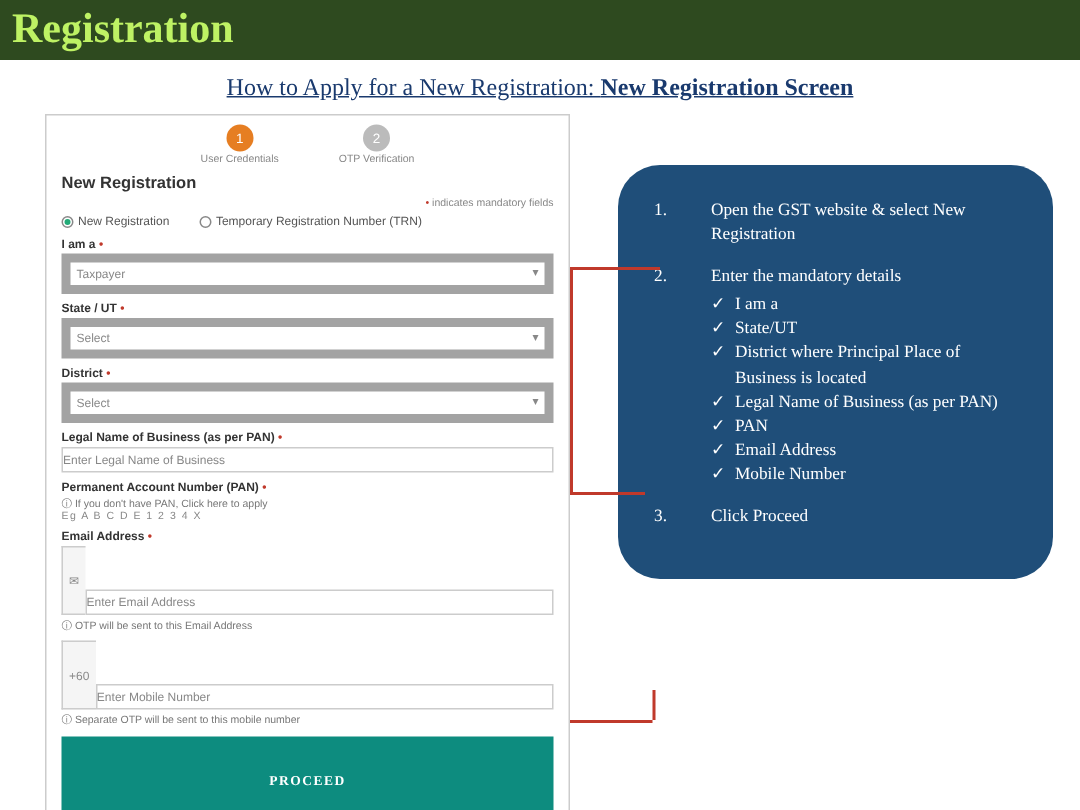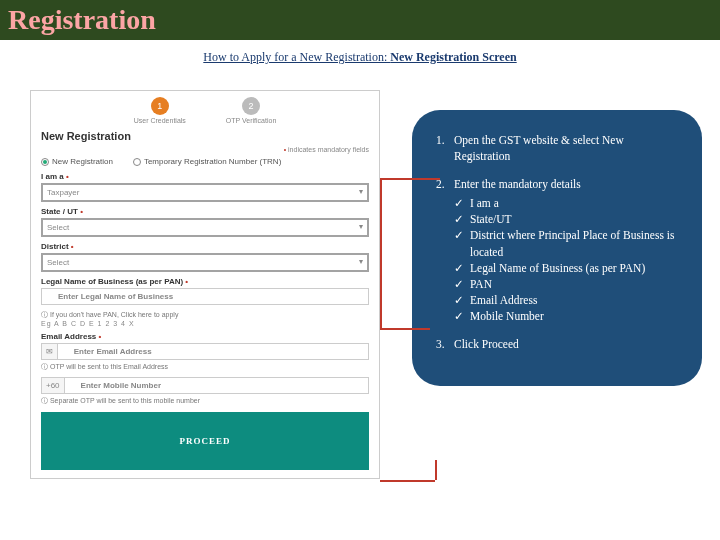--- a/index.html
+++ b/index.html
@@ -1,21 +1,21 @@
 <!DOCTYPE html>
 <html><head>
 <meta charset="utf-8">
 <style>
   * { box-sizing: border-box; margin: 0; padding: 0; }
   body { width: 720px; height: 540px; font-family: Georgia, 'Times New Roman', serif; background: #fff; overflow: hidden; position: relative; }
 
-  .title-bar { background: #2e4a1f; color: #fca5a5; padding: 4px 8px; }
+  .title-bar { background: #2e4a1f; color: #bef264; padding: 4px 8px; }
   .title-bar h1 { font-size: 28px; font-weight: bold; font-family: 'Times New Roman', serif; }
 
-  .subtitle { text-align: center; font-size: 12px; margin: 10px 0 25px; color: #1a3a6e; font-family: 'Times New Roman', serif; }
+  .subtitle { text-align: center; font-size: 16px; margin: 10px 0 8px; color: #1a3a6e; font-family: 'Times New Roman', serif; }
   .subtitle .part1 { text-decoration: underline; font-weight: normal; }
   .subtitle .part2 { text-decoration: underline; font-weight: bold; }
 
   .content { display: flex; padding: 0 12px 0 30px; position: relative; }
 
   .form-panel { width: 350px; border: 1px solid #ccc; background: #fff; font-family: Arial, sans-serif; font-size: 9px; color: #333; padding: 6px 10px 8px; position: relative; }
 
   .stepper { display: flex; justify-content: center; gap: 40px; margin-bottom: 4px; }
   .step { text-align: center; }
   .step-circle { width: 18px; height: 18px; border-radius: 50%; display: inline-flex; align-items: center; justify-content: center; font-size: 9px; color: #fff; }
@@ -28,38 +28,38 @@
   .mandatory-note .red { color: #c0392b; }
 
   .radio-row { display: flex; gap: 20px; margin: 4px 0 6px; }
   .radio-opt { display: flex; align-items: center; gap: 3px; font-size: 8px; color: #555; }
   .radio-dot { width: 8px; height: 8px; border: 1px solid #888; border-radius: 50%; display: inline-flex; align-items: center; justify-content: center; }
   .radio-dot.checked::after { content: ''; width: 4px; height: 4px; background: #2a7; border-radius: 50%; }
 
   .field { margin-bottom: 5px; }
   .field-label { font-size: 8px; color: #333; margin-bottom: 2px; font-weight: bold; }
   .field-label .req { color: #c0392b; }
-  .field-input { width: 100%; border: 1px solid #ccc; padding: 3px 16px; font-size: 8px; color: #888; background: #fff; font-weight: bold; }
-  .field-select { width: 100%; border: 2px solid #a3a3a3; padding: 3px 4px; font-size: 8px; color: #888; background: #fff; position: relative; }
+  .field-input { width: 100%; border: 1px solid #ccc; padding: 3px 0; font-size: 8px; color: #888; background: #fff; }
+  .field-select { width: 100%; border: 6px solid #a3a3a3; padding: 3px 4px; font-size: 8px; color: #888; background: #fff; position: relative; }
   .field-select::after { content: '▾'; position: absolute; right: 4px; top: 2px; color: #888; }
 
   .helper { font-size: 7px; color: #777; margin-top: 2px; }
   .pan-sample { font-size: 7px; color: #888; letter-spacing: 1px; }
 
   .input-group { display: flex; }
   .input-prefix { border: 1px solid #ccc; border-right: none; padding: 3px 4px; font-size: 8px; background: #f5f5f5; color: #888; display: flex; align-items: center; gap: 2px; }
-  .input-group .field-input { flex: 1; }
+  .input-group .field-input { flex: 1; margin-top: 29px; }
 
   .proceed-btn { width: 100%; background: #0d8c7f; color: #fff; border: none; padding: 24px; font-size: 9px; font-weight: bold; letter-spacing: 1px; margin-top: 6px; text-align: center; font-family: Liberation Serif, serif; }
 
   .callout-panel { position: absolute; right: 18px; top: 110px; width: 290px; background: #1f4e79; color: #fff; border-radius: 28px; padding: 22px 22px 22px 24px; font-family: Georgia, serif; font-size: 11.5px; line-height: 1.4; }
   .callout-panel ol { list-style: none; }
   .callout-panel li.step-item { margin-bottom: 12px; display: flex; }
   .callout-panel .num { width: 18px; flex-shrink: 0; }
-  .callout-panel .txt { flex: 1; }
+  .callout-panel .txt { flex: 1; margin-left: 20px; }
   .check-list { list-style: none; margin-top: 3px; }
   .check-list li { display: flex; }
   .check-list .chk { width: 16px; flex-shrink: 0; }
 
   .connector { position: absolute; background: #c0392b; height: 1.5px; z-index: 5; }
   .connector.vert { width: 1.5px; height: auto; }
 </style>
 </head>
 <body>
 
@@ -114,20 +114,21 @@
       <div class="field-label"><span>District</span> <span class="req">•</span></div>
       <div class="field-select"><span>Select</span></div>
     </div>
 
     <div class="field">
       <div class="field-label"><span>Legal Name of Business (as per PAN)</span> <span class="req">•</span></div>
       <div class="field-input">Enter Legal Name of Business</div>
     </div>
 
     <div class="field">
+      <div class="field-label"><span>Permanent Account Number (PAN)</span> <span class="req">•</span></div>
       <div class="helper">ⓘ <span>If you don't have PAN, Click here to apply</span></div>
       <div class="pan-sample">Eg A B C D E 1 2 3 4 X</div>
     </div>
 
     <div class="field">
       <div class="field-label"><span>Email Address</span> <span class="req">•</span></div>
       <div class="input-group">
         <div class="input-prefix">✉</div>
         <div class="field-input">Enter Email Address</div>
       </div>

